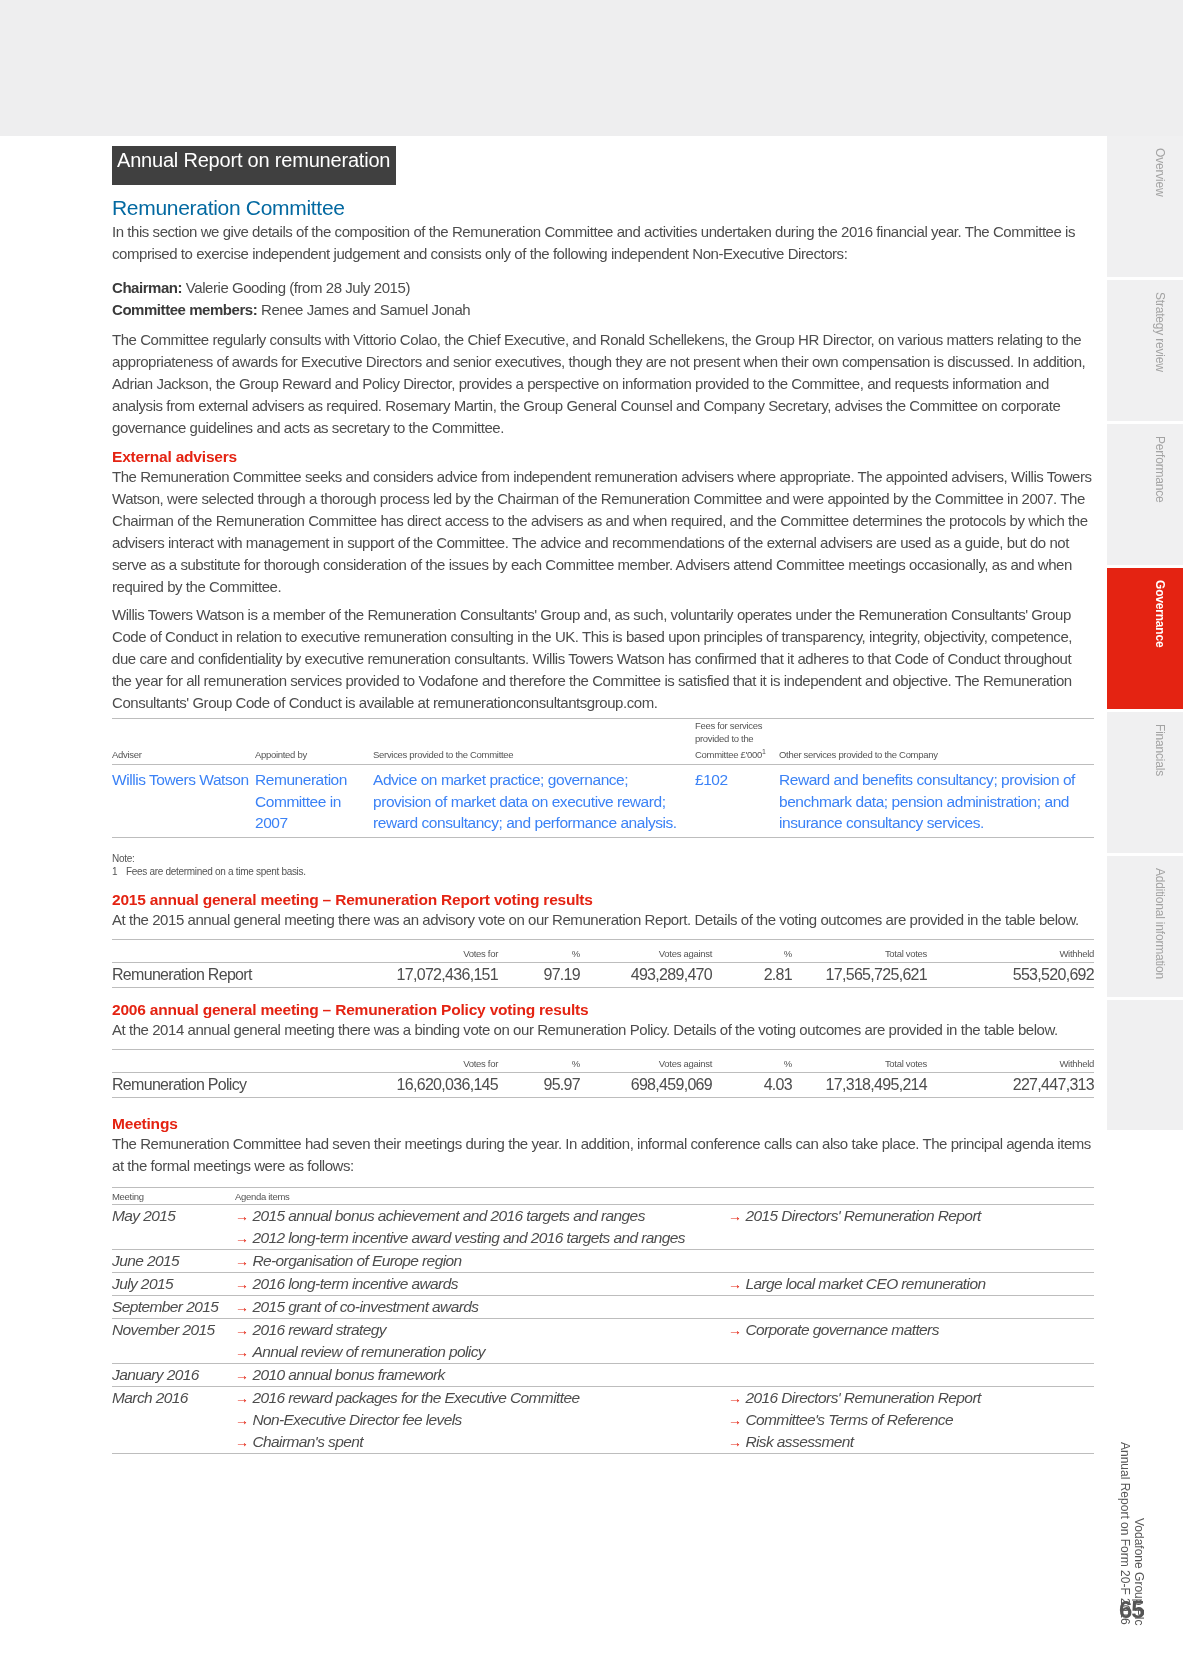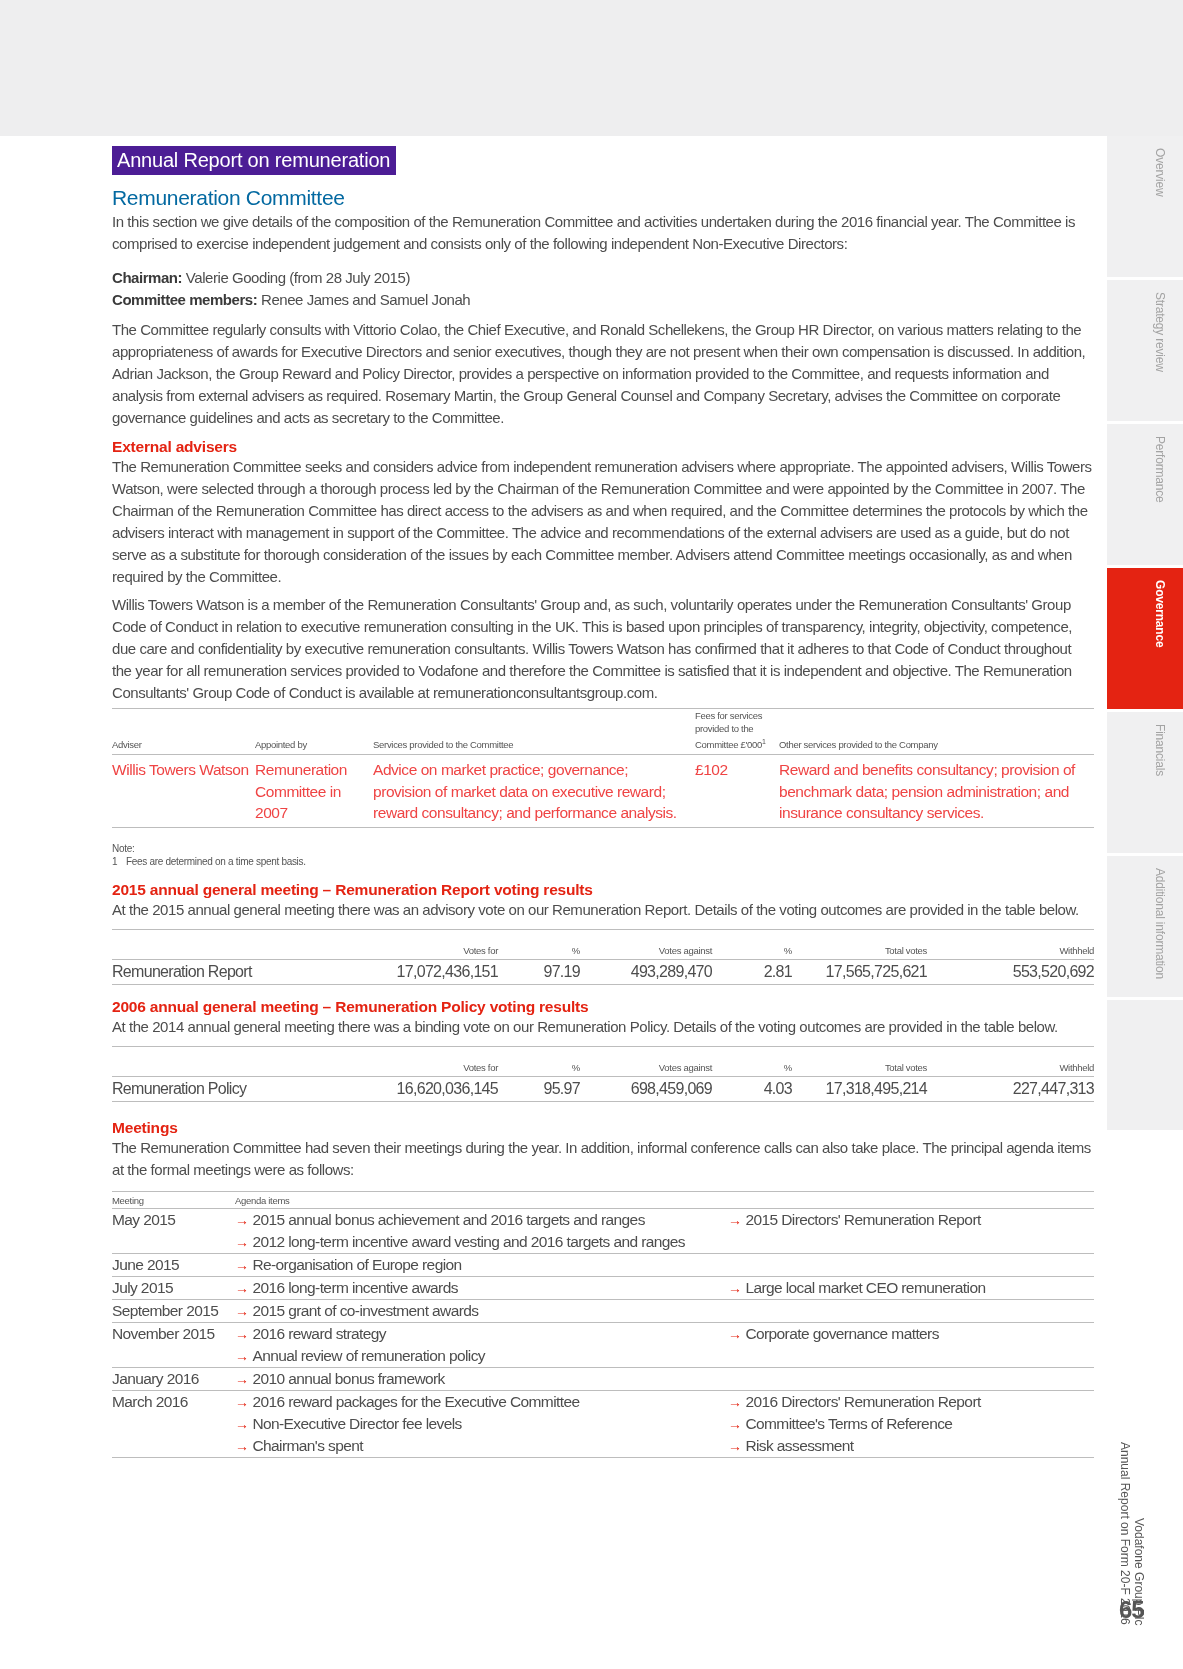--- a/index.html
+++ b/index.html
@@ -1,43 +1,43 @@
 <!DOCTYPE html>
 <html><head>
 <meta charset="utf-8">
 <style>
   * { box-sizing: border-box; margin: 0; padding: 0; }
   html, body { width: 1183px; height: 1669px; background: #ffffff; overflow: hidden; }
   body { position: relative; font-family: "Liberation Sans", sans-serif; color: #4a4a4a; }
   .top-band { position: absolute; left: 0; top: 0; width: 1183px; height: 136px; background: #eeeeef; }
   .main { position: absolute; left: 112px; top: 146px; width: 982px; }
-  .section-tag { display: inline-block; background: #4c1d95; color: #fff; font-size: 20px; padding: 2px 6px 3px 5px; line-height: 24px; letter-spacing: -0.2px; }
+  .section-tag { display: inline-block; background: #404040; color: #fff; font-size: 20px; padding: 2px 6px 13px 5px; line-height: 24px; letter-spacing: -0.2px; }
   .h1 { color: #0369a1; font-weight: normal; font-size: 21px; margin-top: 10px; line-height: 26px; letter-spacing: -0.3px; }
   .h2 { color: #e42312; font-weight: bold; font-size: 15.5px; line-height: 19px; letter-spacing: -0.2px; }
   p, .p { font-size: 15px; line-height: 22px; letter-spacing: -0.45px; color: #4d4d4d; }
   .gap6 { margin-top: 6px; }
   .gap8 { margin-top: 8px; }
   .gap12 { margin-top: 12px; }
   b { color: #3a3a3a; }
   table { border-collapse: collapse; width: 982px; }
   .adv th { font-weight: normal; font-size: 9.5px; color: #555; text-align: left; vertical-align: bottom; padding: 0 0 3px 0; line-height: 13px; letter-spacing: -0.3px; }
-  .adv td { font-size: 15.5px; line-height: 21.5px; vertical-align: top; padding: 4px 0 3px 0; color: #ef4444; letter-spacing: -0.45px; }
+  .adv td { font-size: 15.5px; line-height: 21.5px; vertical-align: top; padding: 4px 0 3px 0; color: #3b82f6; letter-spacing: -0.45px; }
   .adv { border-top: 1px solid #bdbdbd; border-bottom: 1px solid #bdbdbd; }
   .adv thead tr { border-bottom: 1px solid #bdbdbd; }
   .note { font-size: 10px; line-height: 13px; color: #555; margin-top: 14px; letter-spacing: -0.3px; }
   .note .num { display: inline-block; width: 14px; }
   .vote { border-top: 1px solid #bdbdbd; border-bottom: 1px solid #bdbdbd; margin-top: 8px; }
-  .vote th { font-weight: normal; font-size: 9.5px; color: #555; text-align: right; padding: 14px 0 1px; line-height: 14px; letter-spacing: -0.3px; }
+  .vote th { font-weight: normal; font-size: 9.5px; color: #555; text-align: right; padding: 7px 0 1px; line-height: 14px; letter-spacing: -0.3px; }
   .vote thead tr { border-bottom: 1px solid #bdbdbd; }
   .vote td { font-size: 16px; text-align: right; padding: 2px 0 2px; line-height: 20px; color: #4d4d4d; letter-spacing: -0.7px; }
   .vote td.label { text-align: left; }
   .meet { border-top: 1px solid #bdbdbd; margin-top: 10px; }
   .meet th { font-weight: normal; font-size: 9.5px; color: #555; text-align: left; padding: 3px 0 2px; line-height: 11px; letter-spacing: -0.3px; }
   .meet thead tr { border-bottom: 1px solid #bdbdbd; }
-  .meet tbody tr { border-bottom: 1px solid #bdbdbd; }
+  .meet tbody tr { border-bottom: 1px solid #bdbdbd; font-style: italic; }
   .meet td { font-size: 15.5px; line-height: 22px; vertical-align: top; padding: 0; color: #4d4d4d; letter-spacing: -0.6px; }
   .agenda-item { display: block; white-space: nowrap; }
   .arrow { color: #e42312; font-weight: bold; margin-right: 4px; font-size: 14px; }
   .tab { position: absolute; left: 1107px; width: 76px; height: 141px; background: #f0f0f1; }
   .tab .tab-label { position: absolute; left: 46px; top: 12px; writing-mode: vertical-rl; font-size: 12px; color: #a3a3a3; letter-spacing: -0.2px; white-space: nowrap; }
   .tab.active { background: #e42312; }
   .tab.active .tab-label { color: #fff; font-weight: bold; }
   .footer-vert { position: absolute; left: 1118px; top: 1410px; writing-mode: vertical-rl; font-size: 12px; line-height: 14px; color: #555; white-space: nowrap; text-align: right; height: 215px; }
   .page-num { position: absolute; left: 1119px; top: 1596px; font-size: 24px; font-weight: bold; color: #555; letter-spacing: -1px; text-align: center; }
 </style>

